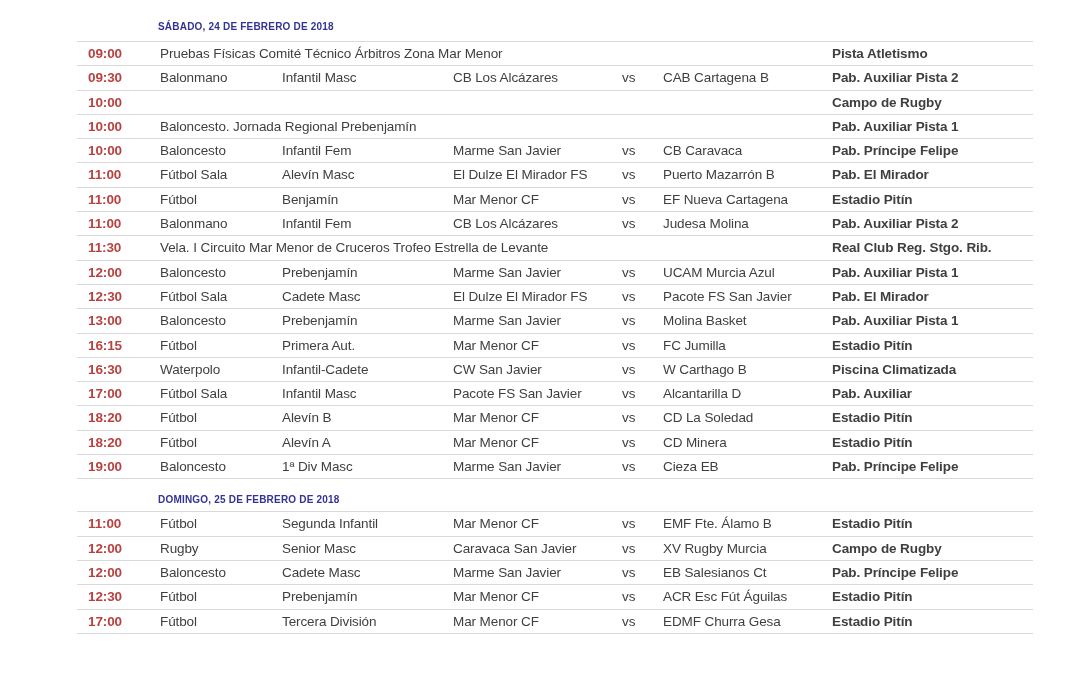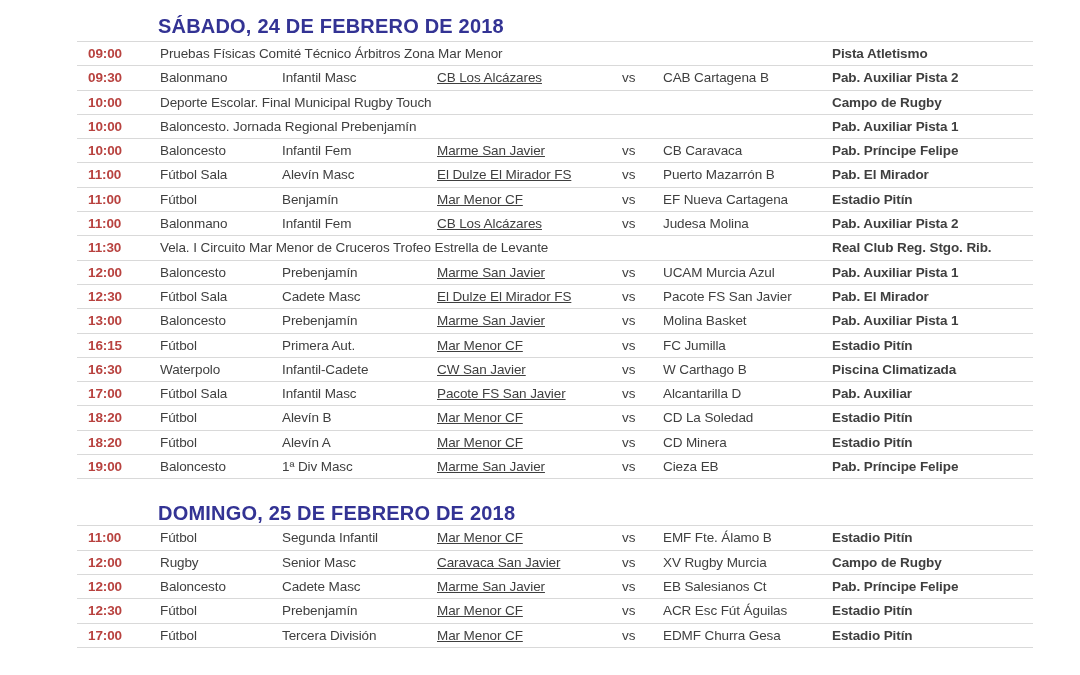--- a/index.html
+++ b/index.html
@@ -14,39 +14,39 @@
     width:1080px;height:675px;overflow:hidden;position:relative;
     font-family:"Liberation Sans", "DejaVu Sans", sans-serif;
     color:var(--text);
   }
   .sheet{
     position:absolute;left:77px;top:0;width:956px;
   }
   .day-header{
     display:flex;align-items:center;
     padding-left:81px;
-    font-weight:700;font-size:20px;letter-spacing:.2px;
+    font-weight:700;font-size:10px;letter-spacing:.2px;
     color:var(--blue);
     white-space:nowrap;
   }
   .day:first-child .day-header{margin-top:12px;height:29px;}
-  .day + .day .day-header{margin-top:22px;height:24px;}
+  .day + .day .day-header{margin-top:8px;height:24px;}
   .day--closing{border-bottom:1px solid var(--line);}
   .row{
     position:relative;height:24.3px;border-top:1px solid var(--line);
   }
   .cell{
     position:absolute;top:0;height:100%;
     line-height:23.5px;font-size:13.5px;white-space:nowrap;
     letter-spacing:-0.1px;
   }
   .cell--time{left:11px;color:var(--red);font-weight:700;}
   .cell--sport{left:83px;}
   .cell--category{left:205px;}
-  .cell--home{left:360px;text-decoration:underline;}
+  .cell--home{left:376px;}
   .cell--vs{left:545px;}
   .cell--away{left:586px;text-align:right;}
   .cell--venue{left:755px;font-weight:bold;}
   .cell--event{left:83px;}
 </style>
 </head>
 <body>
 
 <main class="sheet" id="sheet">
     <section class="day day--closing">
@@ -66,21 +66,20 @@
     <span class="cell cell--event"></span>
     <span class="cell cell--sport">Balonmano</span>
     <span class="cell cell--category">Infantil Masc</span>
     <span class="cell cell--home">CB Los Alcázares</span>
     <span class="cell cell--vs">vs</span>
     <span class="cell cell--away">CAB Cartagena B</span>
     <span class="cell cell--venue">Pab. Auxiliar Pista 2</span>
   </div>
       <div class="row">
     <span class="cell cell--time">10:00</span>
-    <span class="cell cell--event">Deporte Escolar. Final Municipal Rugby Touch</span>
     <span class="cell cell--sport"></span>
     <span class="cell cell--category"></span>
     <span class="cell cell--home"></span>
     <span class="cell cell--vs"></span>
     <span class="cell cell--away"></span>
     <span class="cell cell--venue">Campo de Rugby</span>
   </div>
       <div class="row">
     <span class="cell cell--time">10:00</span>
     <span class="cell cell--event">Baloncesto. Jornada Regional Prebenjamín</span>

